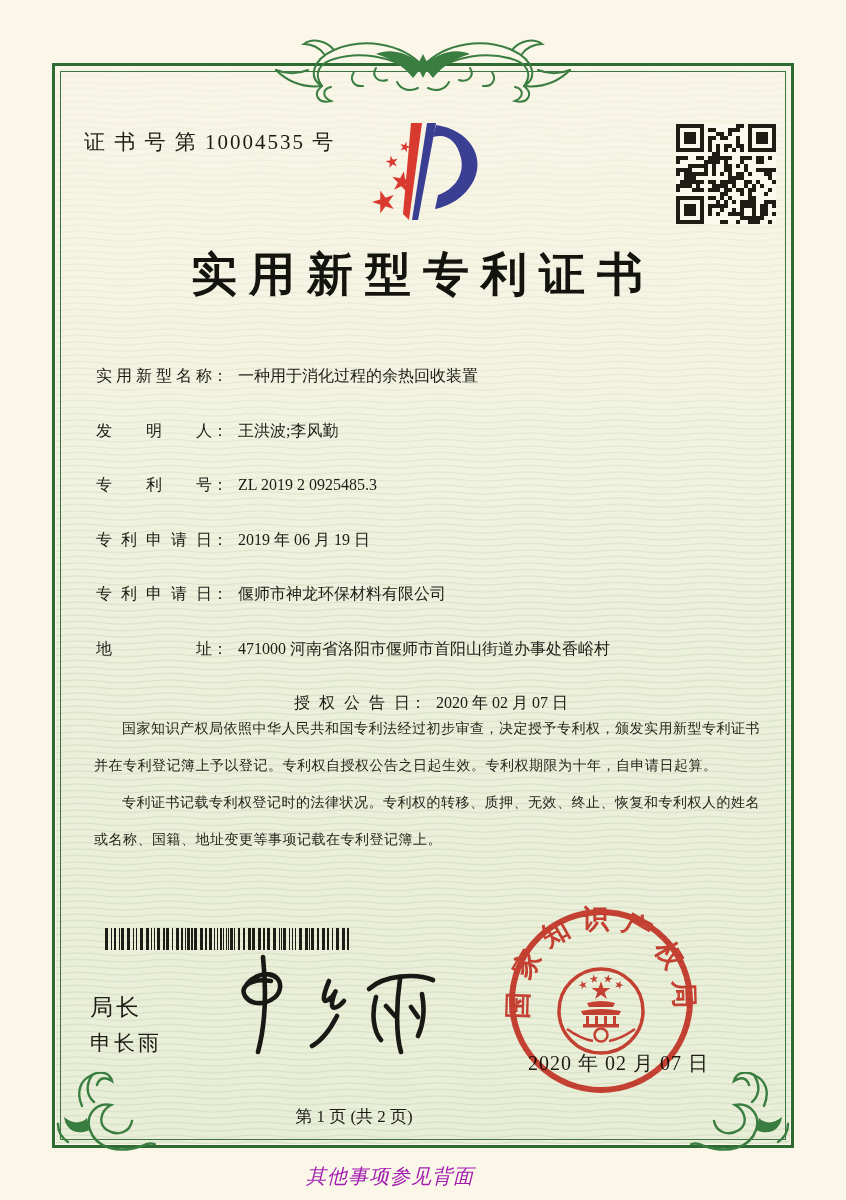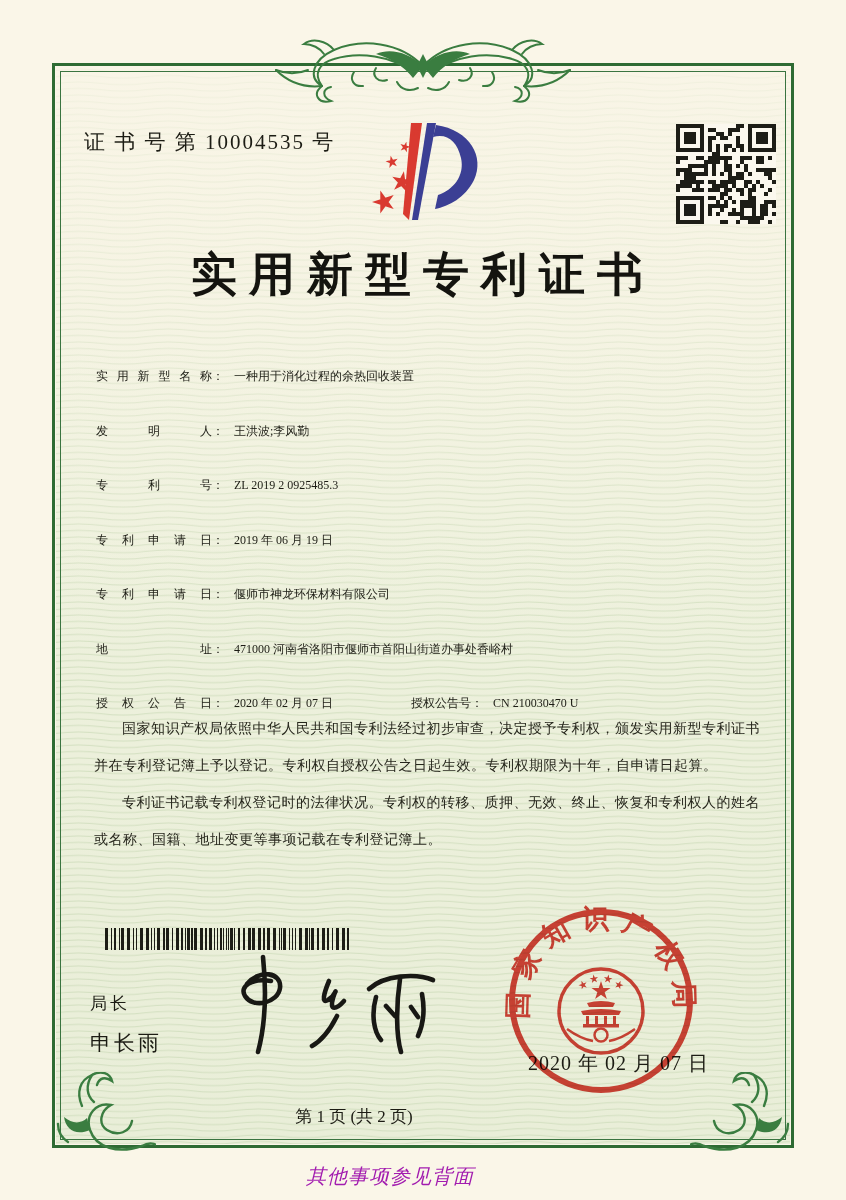--- a/index.html
+++ b/index.html
@@ -17,32 +17,32 @@
   #frame-outer{left:52px;top:63px;width:736px;height:1079px;border:3px solid #2e6b33;z-index:2;pointer-events:none;}
   #frame-inner{left:60px;top:71px;width:724px;height:1067px;border:1px solid #3a7440;z-index:2;pointer-events:none;}
   
   .orn{z-index:3;pointer-events:none;}
   
   #cert-no{left:84px;top:128px;font-size:21px;letter-spacing:2px;z-index:4;}
   #logo{left:352px;top:110px;z-index:4;}
   #qr{left:676px;top:124px;width:100px;height:100px;z-index:4;background:#fbf8ee;}
   #title{left:0;top:244px;width:846px;text-align:center;font-size:46px;font-weight:bold;letter-spacing:12px;z-index:4;color:#14140f;}
   
-  #fields{left:96px;top:362px;width:670px;z-index:4;font-size:12px;}
+  #fields{left:96px;top:362px;width:670px;z-index:4;font-size:16px;}
   .field{margin-bottom:26.5px;line-height:28px;white-space:nowrap;}
   .lbl{display:inline-block;width:116px;text-align:justify;text-align-last:justify;vertical-align:top;}
   .colon{display:inline-block;margin-right:10px;}
-  #grant-row{display:flex;}
+  #grant-row{display:flex;justify-content:center;}
   #grant-right{margin-left:78px;}
   
   #paras{left:94px;top:710px;width:666px;z-index:4;font-size:14px;line-height:37px;text-align:justify;letter-spacing:.5px;color:#26261c;}
   #paras p{margin:0;text-indent:2em;}
   
   #barcode{left:105px;top:928px;z-index:4;}
-  #commissioner-title{left:90px;top:992px;font-size:17px;letter-spacing:3px;z-index:4;}
+  #commissioner-title{left:90px;top:992px;font-size:23px;letter-spacing:3px;z-index:4;}
   #commissioner-name{left:90px;top:1029px;font-size:21px;letter-spacing:3px;z-index:4;font-family:Liberation Serif, serif;}
   #signature{left:225px;top:946px;z-index:4;}
   #seal-date{left:528px;top:1050px;font-size:20px;letter-spacing:1px;z-index:4;}
   #seal{left:505px;top:905px;z-index:5;mix-blend-mode:multiply;opacity:.93;}
   #page-indicator{left:0;top:1105px;width:708px;text-align:center;font-size:17px;z-index:4;}
   #footer-note{left:0;top:1163px;width:780px;text-align:center;font-size:20px;font-style:italic;letter-spacing:1px;z-index:4;color:#a21caf;}
 </style>
 </head>
 <body>
 
@@ -364,23 +364,20 @@
   <div class="field">
     <span class="lbl">专利申请日</span><span class="colon">：</span><span class="val">偃师市神龙环保材料有限公司</span>
   </div>
   <div class="field">
     <span class="lbl">地址</span><span class="colon">：</span><span class="val">471000 河南省洛阳市偃师市首阳山街道办事处香峪村</span>
   </div>
   <div class="field" id="grant-row">
     <div>
       <span class="lbl">授权公告日</span><span class="colon">：</span><span class="val">2020 年 02 月 07 日</span>
     </div>
-    <div id="grant-right">
-      <span>授权公告号</span><span class="colon">：</span><span class="val">CN 210030470 U</span>
-    </div>
   </div>
 </div>
 
 <div id="paras" class="abs">
   <p>国家知识产权局依照中华人民共和国专利法经过初步审查，决定授予专利权，颁发实用新型专利证书并在专利登记簿上予以登记。专利权自授权公告之日起生效。专利权期限为十年，自申请日起算。</p>
   <p>专利证书记载专利权登记时的法律状况。专利权的转移、质押、无效、终止、恢复和专利权人的姓名或名称、国籍、地址变更等事项记载在专利登记簿上。</p>
 </div>
 
 <svg id="barcode" class="abs" width="248" height="22">
     <rect x="0" y="0" width="3" height="22" fill="#1d1d16"></rect>

